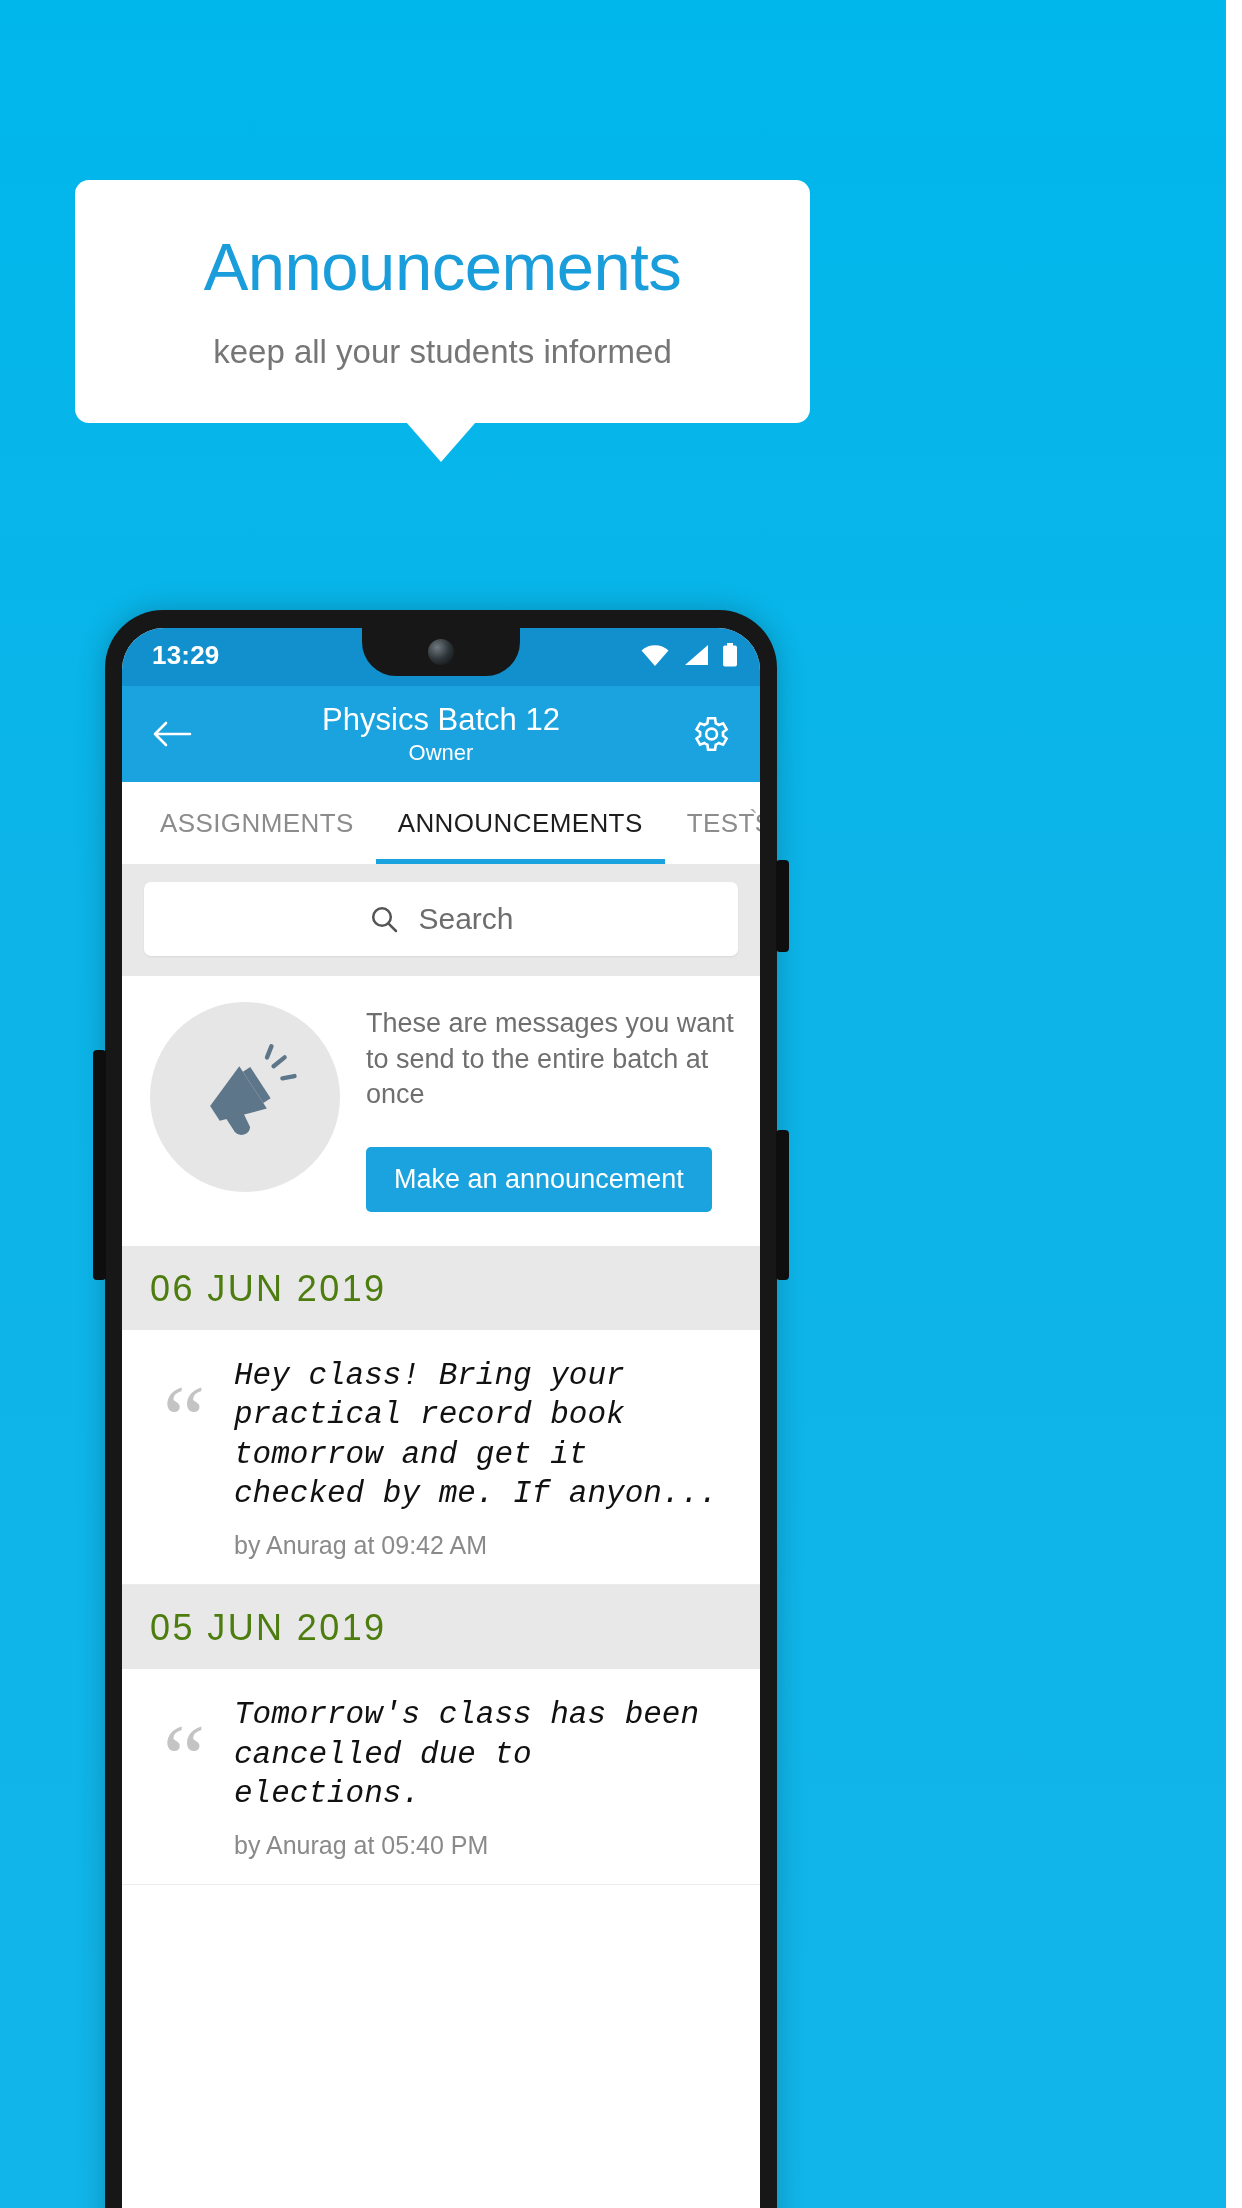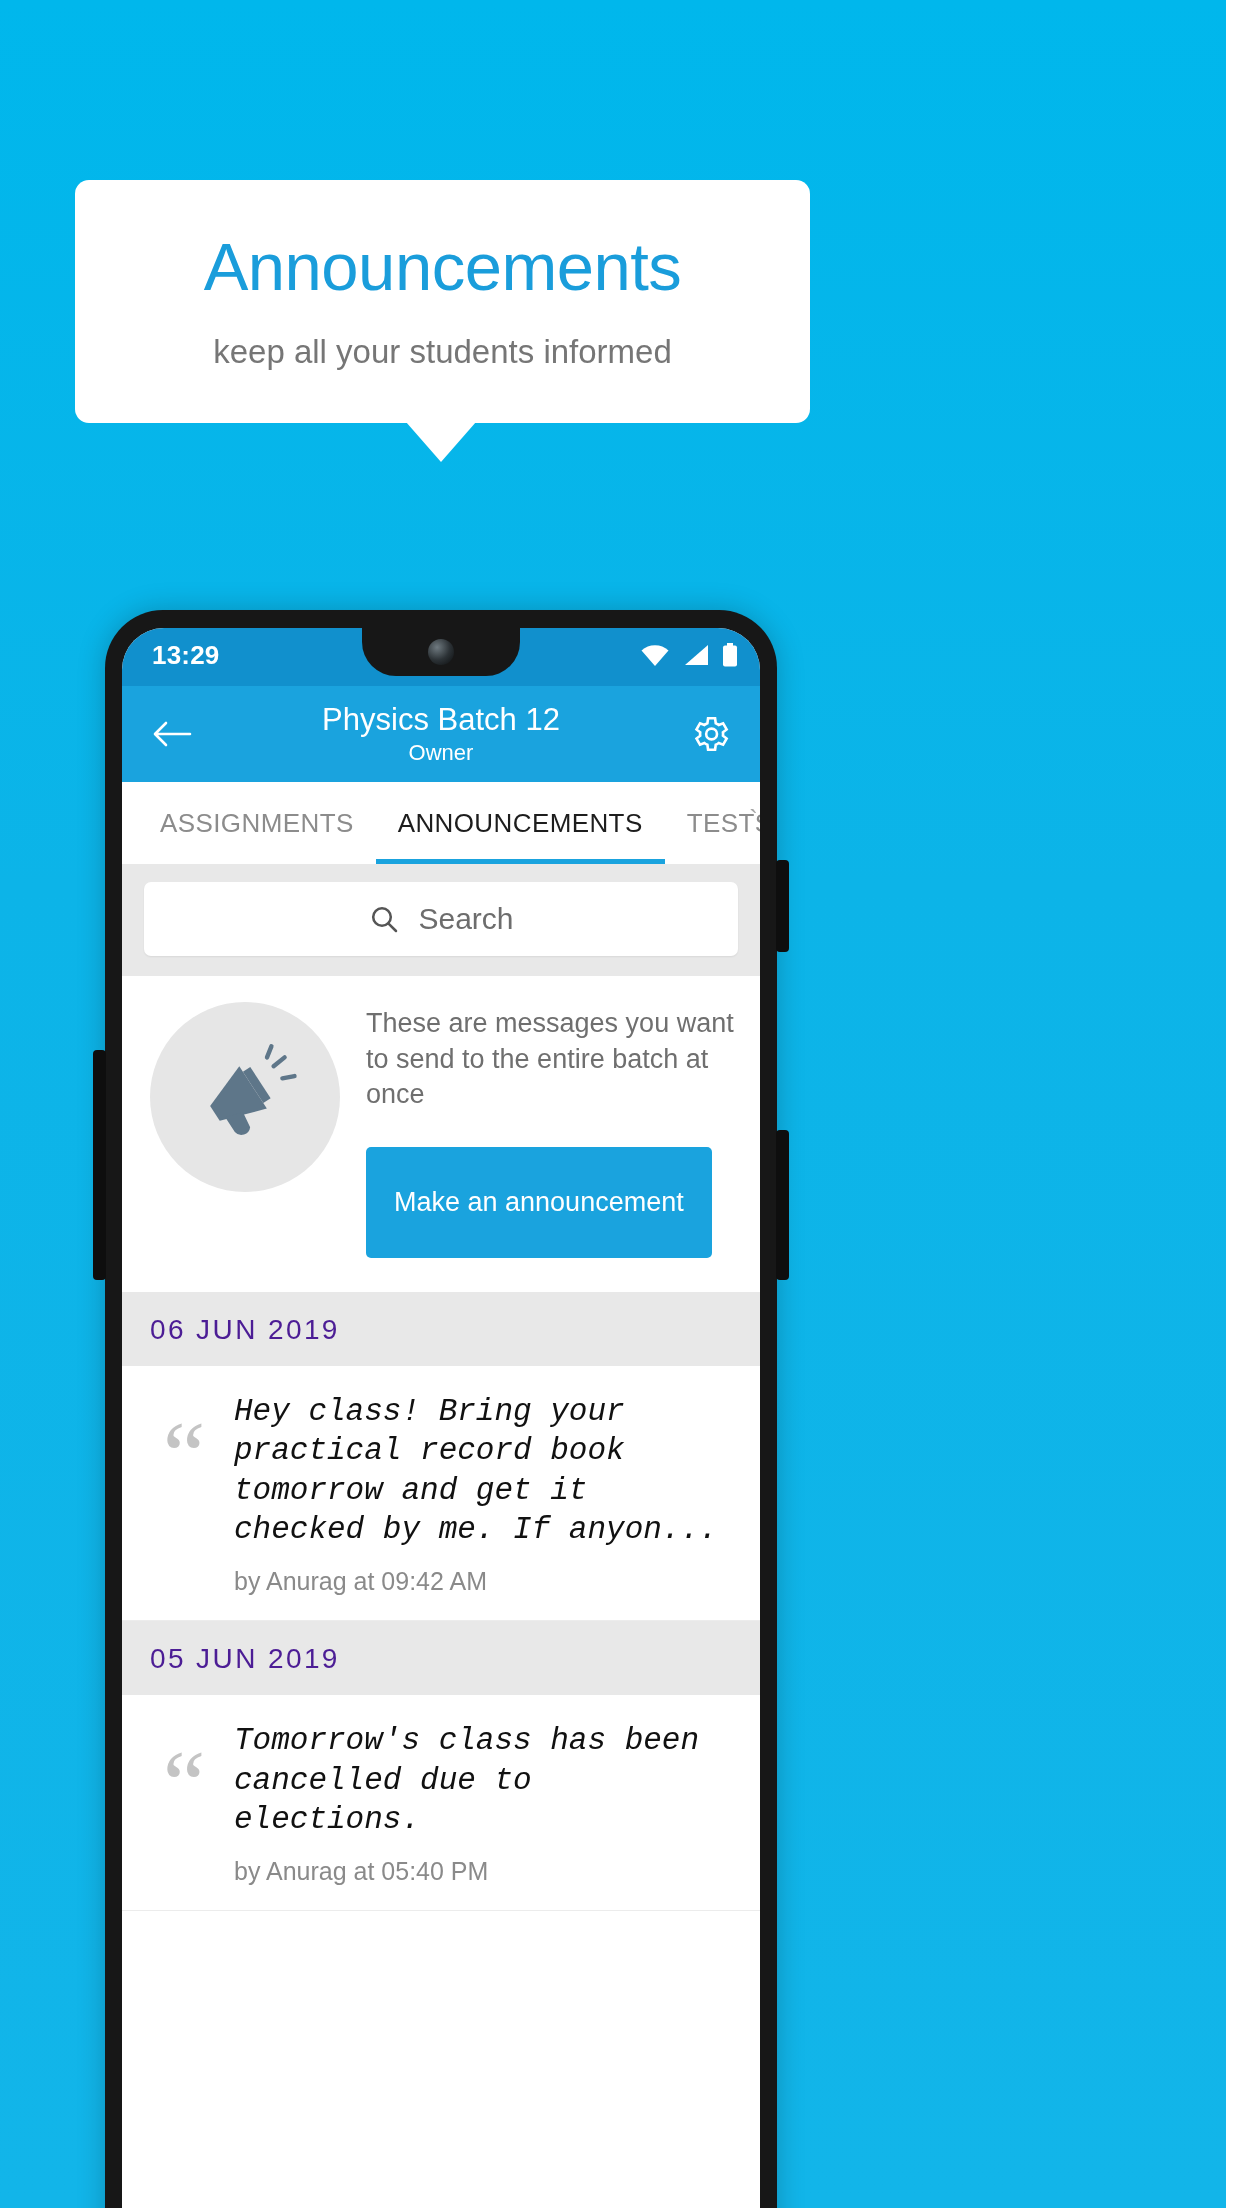--- a/index.html
+++ b/index.html
@@ -204,31 +204,31 @@
     font-size: 27px;
     color: #6f6f6f;
     line-height: 1.32;
   }
   .promo-btn {
     margin-top: 34px;
     display: inline-block;
     background: #1aa3de;
     color: #ffffff;
     font-size: 27px;
-    padding: 40px 28px;
+    padding: 17px 28px;
     border-radius: 5px;
     border: none;
     font-family: "Liberation Sans", sans-serif;
   }
 
   
   .date-head {
     background: #e8e8e8;
-    font-size: 28px;
-    color: #4c1d95;
+    font-size: 36px;
+    color: #4d7c0f;
     letter-spacing: 2.4px;
     padding: 22px 26px 20px 28px;
   }
   .ann-item {
     background: #ffffff;
     display: flex;
     padding: 26px 24px 24px 26px;
     gap: 14px;
     border-bottom: 1px solid #ececec;
   }

